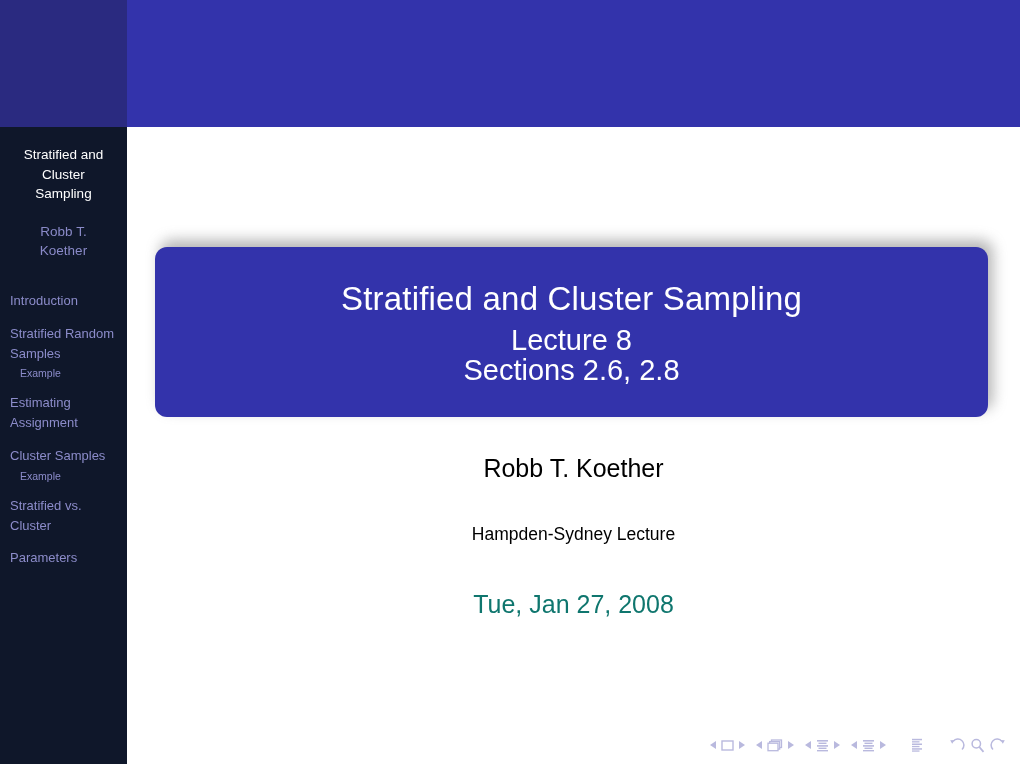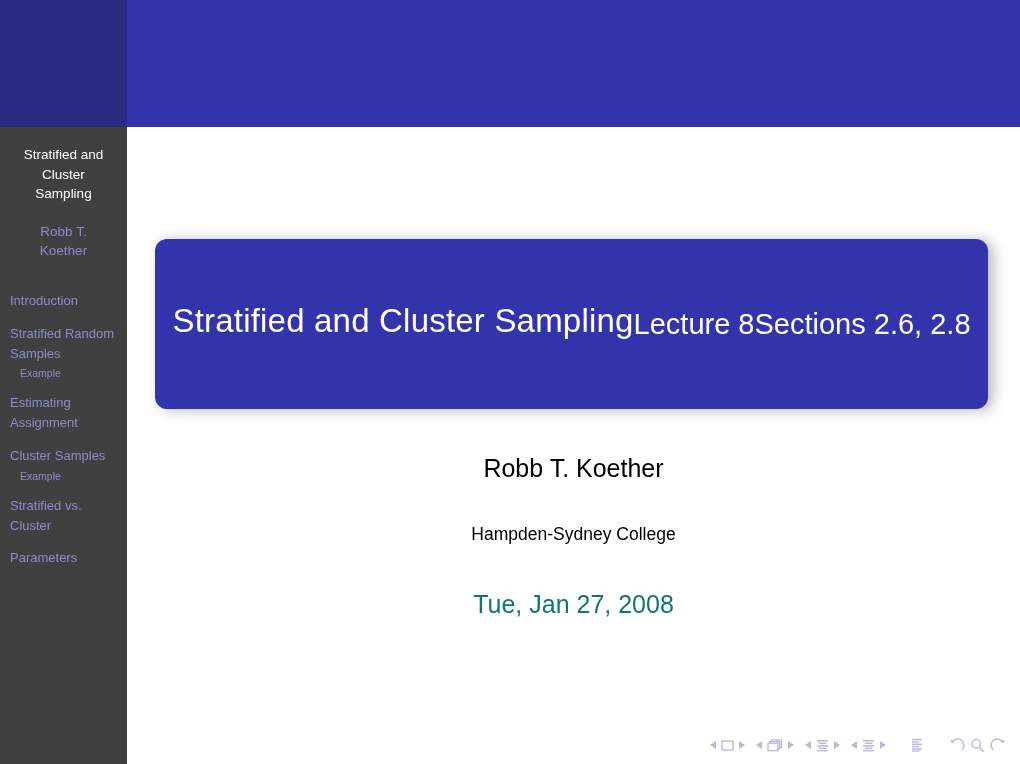--- a/index.html
+++ b/index.html
@@ -39,21 +39,21 @@
     background: #2a2a80;
   }
 
   
   #sidebar {
     position: absolute;
     left: 0;
     top: 127px;
     width: 127px;
     height: 637px;
-    background: #404040;
+    background: #0f172a;
     color: #ffffff;
     overflow: hidden;
   }
 
   .side-title {
     text-align: center;
     font-size: 13.5px;
     line-height: 19.6px;
     color: #ffffff;
     padding: 18px 9px 0 9px;
@@ -101,27 +101,28 @@
     width: 833px;
     height: 170px;
     border-radius: 12px;
     background: #7a7a7a;
     filter: blur(7px);
     opacity: 0.55;
   }
   #titleblock {
     position: absolute;
     left: 0;
-    top: 4px;
+    top: 12px;
     width: 833px;
     height: 170px;
     border-radius: 12px;
     background: #3333ab;
     color: #ffffff;
     display: flex;
+    flex-direction: column;
     align-items: center;
     justify-content: center;
     text-align: center;
   }
   #main-title {
     font-size: 33px;
     line-height: 40px;
     font-weight: normal;
     letter-spacing: 0.2px;
     margin: 0 0 6px 0;
@@ -228,21 +229,21 @@
     <div id="titleblock-shadow"></div>
     <div id="titleblock">
       <div id="main-title">Stratified and Cluster Sampling</div>
       <div class="subtitle-line">Lecture 8</div>
       <div class="subtitle-line">Sections 2.6, 2.8</div>
     </div>
   </div>
 
   <div id="author-block">
     <div id="author-name">Robb T. Koether</div>
-    <div id="institute">Hampden-Sydney College</div>
+    <div id="institute">Hampden-Sydney Lecture</div>
     <div id="date">Tue, Jan 27, 2008</div>
   </div>
 
   <div id="navsyms">
 
     <div class="navgroup">
       <span class="tri-l"></span>
       <span class="sym">
         <svg width="13" height="11" viewBox="0 0 13 11">
           <rect x="1" y="1" width="11" height="9" fill="none" stroke="#b9b9de" stroke-width="1.4"></rect>

